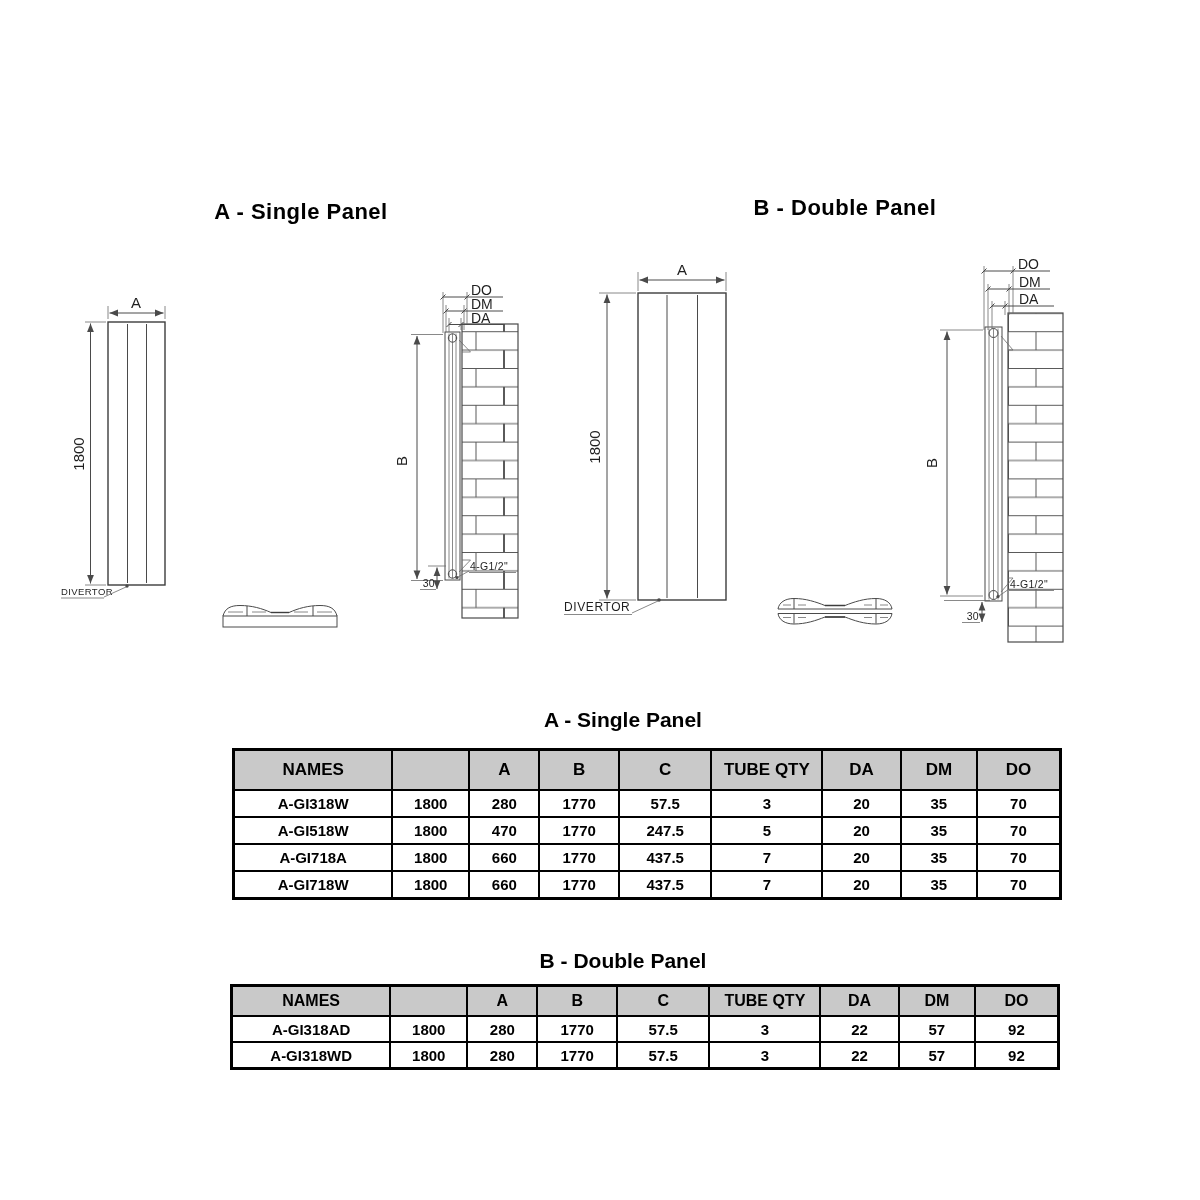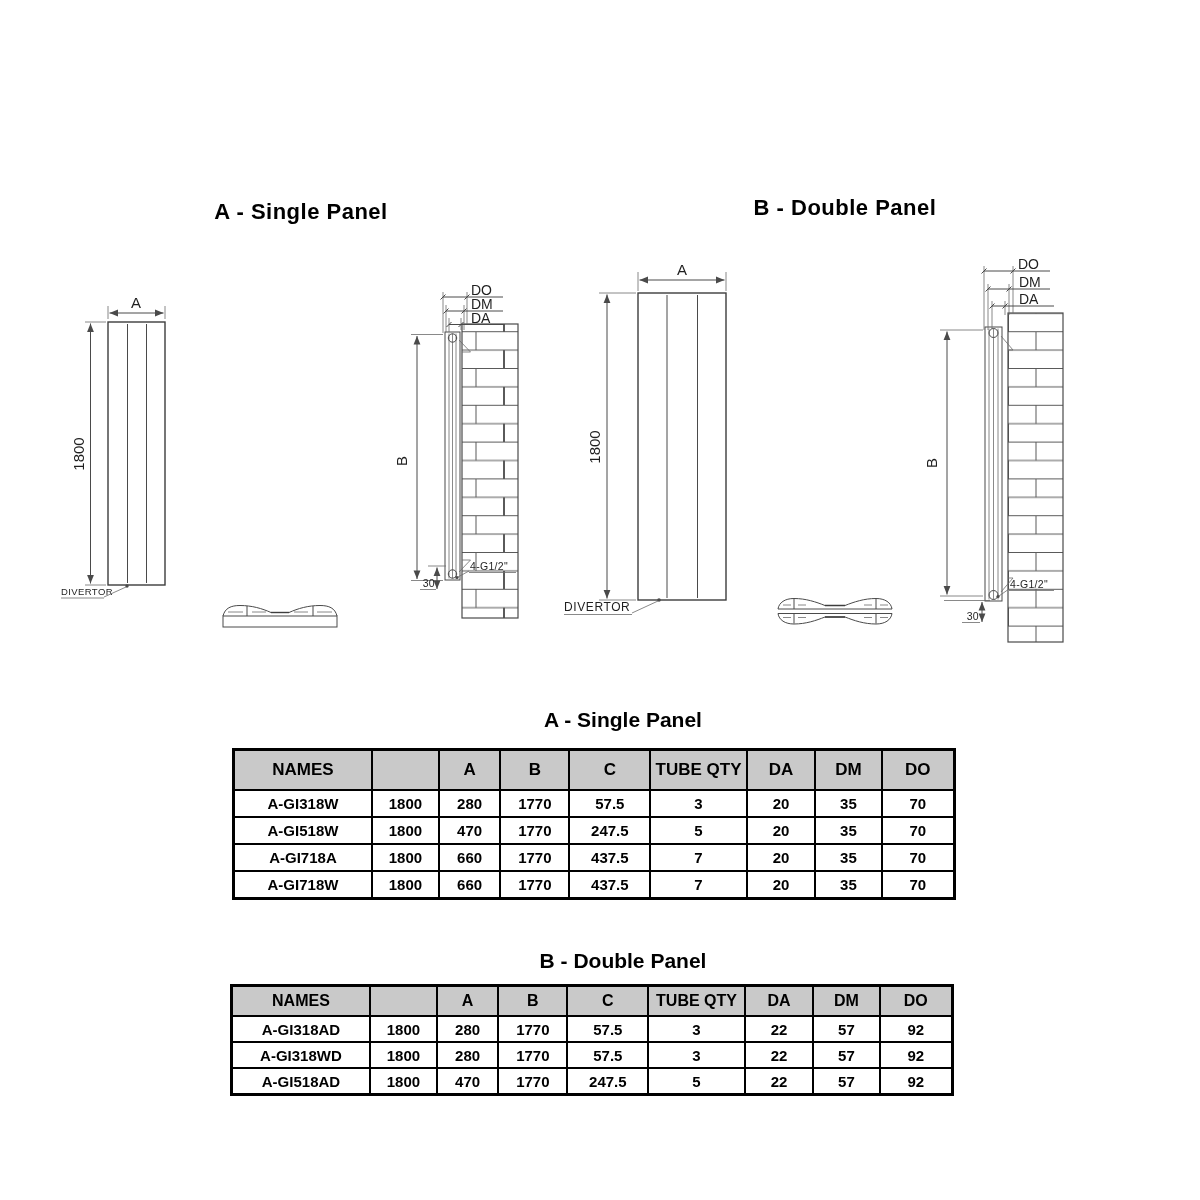--- a/index.html
+++ b/index.html
@@ -13,21 +13,21 @@
   .t14{font-size:14px;}
   .t12{font-size:12px;letter-spacing:.6px;}
   .t10{font-size:10.5px;letter-spacing:.3px;}
   .t9{font-size:9.5px;letter-spacing:.4px;}
   .ln{stroke:#4a4a4a;stroke-width:1;fill:none;}
   .ln2{stroke:#3d3d3d;stroke-width:1.4;fill:none;}
   .dim{stroke:#4a4a4a;stroke-width:1;fill:none;}
   .thin{stroke:#6b6b6b;stroke-width:.8;fill:none;}
   .dot{fill:#4a4a4a;stroke:none;}
   .tbl-title{position:absolute;width:782px;text-align:center;font-size:21px;font-weight:bold;color:#000;}
-  .tblwrap{position:absolute;width:724px;}
+  .tblwrap{position:absolute;width:830px;}
   table.spec{width:100%;border-collapse:collapse;table-layout:fixed;border:3px solid #000;background:#fff;}
   table.spec th,table.spec td{border:2px solid #000;font-weight:bold;text-align:center;
         vertical-align:middle;padding:0;color:#000;overflow:hidden;}
   table.spec th{background:#c9c9c9;font-size:17px;height:38px;}
   table.spec td{font-size:15px;height:25px;}
   table.tblB th{height:28px;font-size:16px;}
   table.tblB td{height:24px;}
 </style>
 </head>
 <body>
@@ -313,26 +313,15 @@
         <td>A-GI318WD</td>
         <td>1800</td>
         <td>280</td>
         <td>1770</td>
         <td>57.5</td>
         <td>3</td>
         <td>22</td>
         <td>57</td>
         <td>92</td>
       </tr>
-      <tr>
-        <td>A-GI518AD</td>
-        <td>1800</td>
-        <td>470</td>
-        <td>1770</td>
-        <td>247.5</td>
-        <td>5</td>
-        <td>22</td>
-        <td>57</td>
-        <td>92</td>
-      </tr>
     </tbody>
   </table>
 </div>
 
 </body></html>

